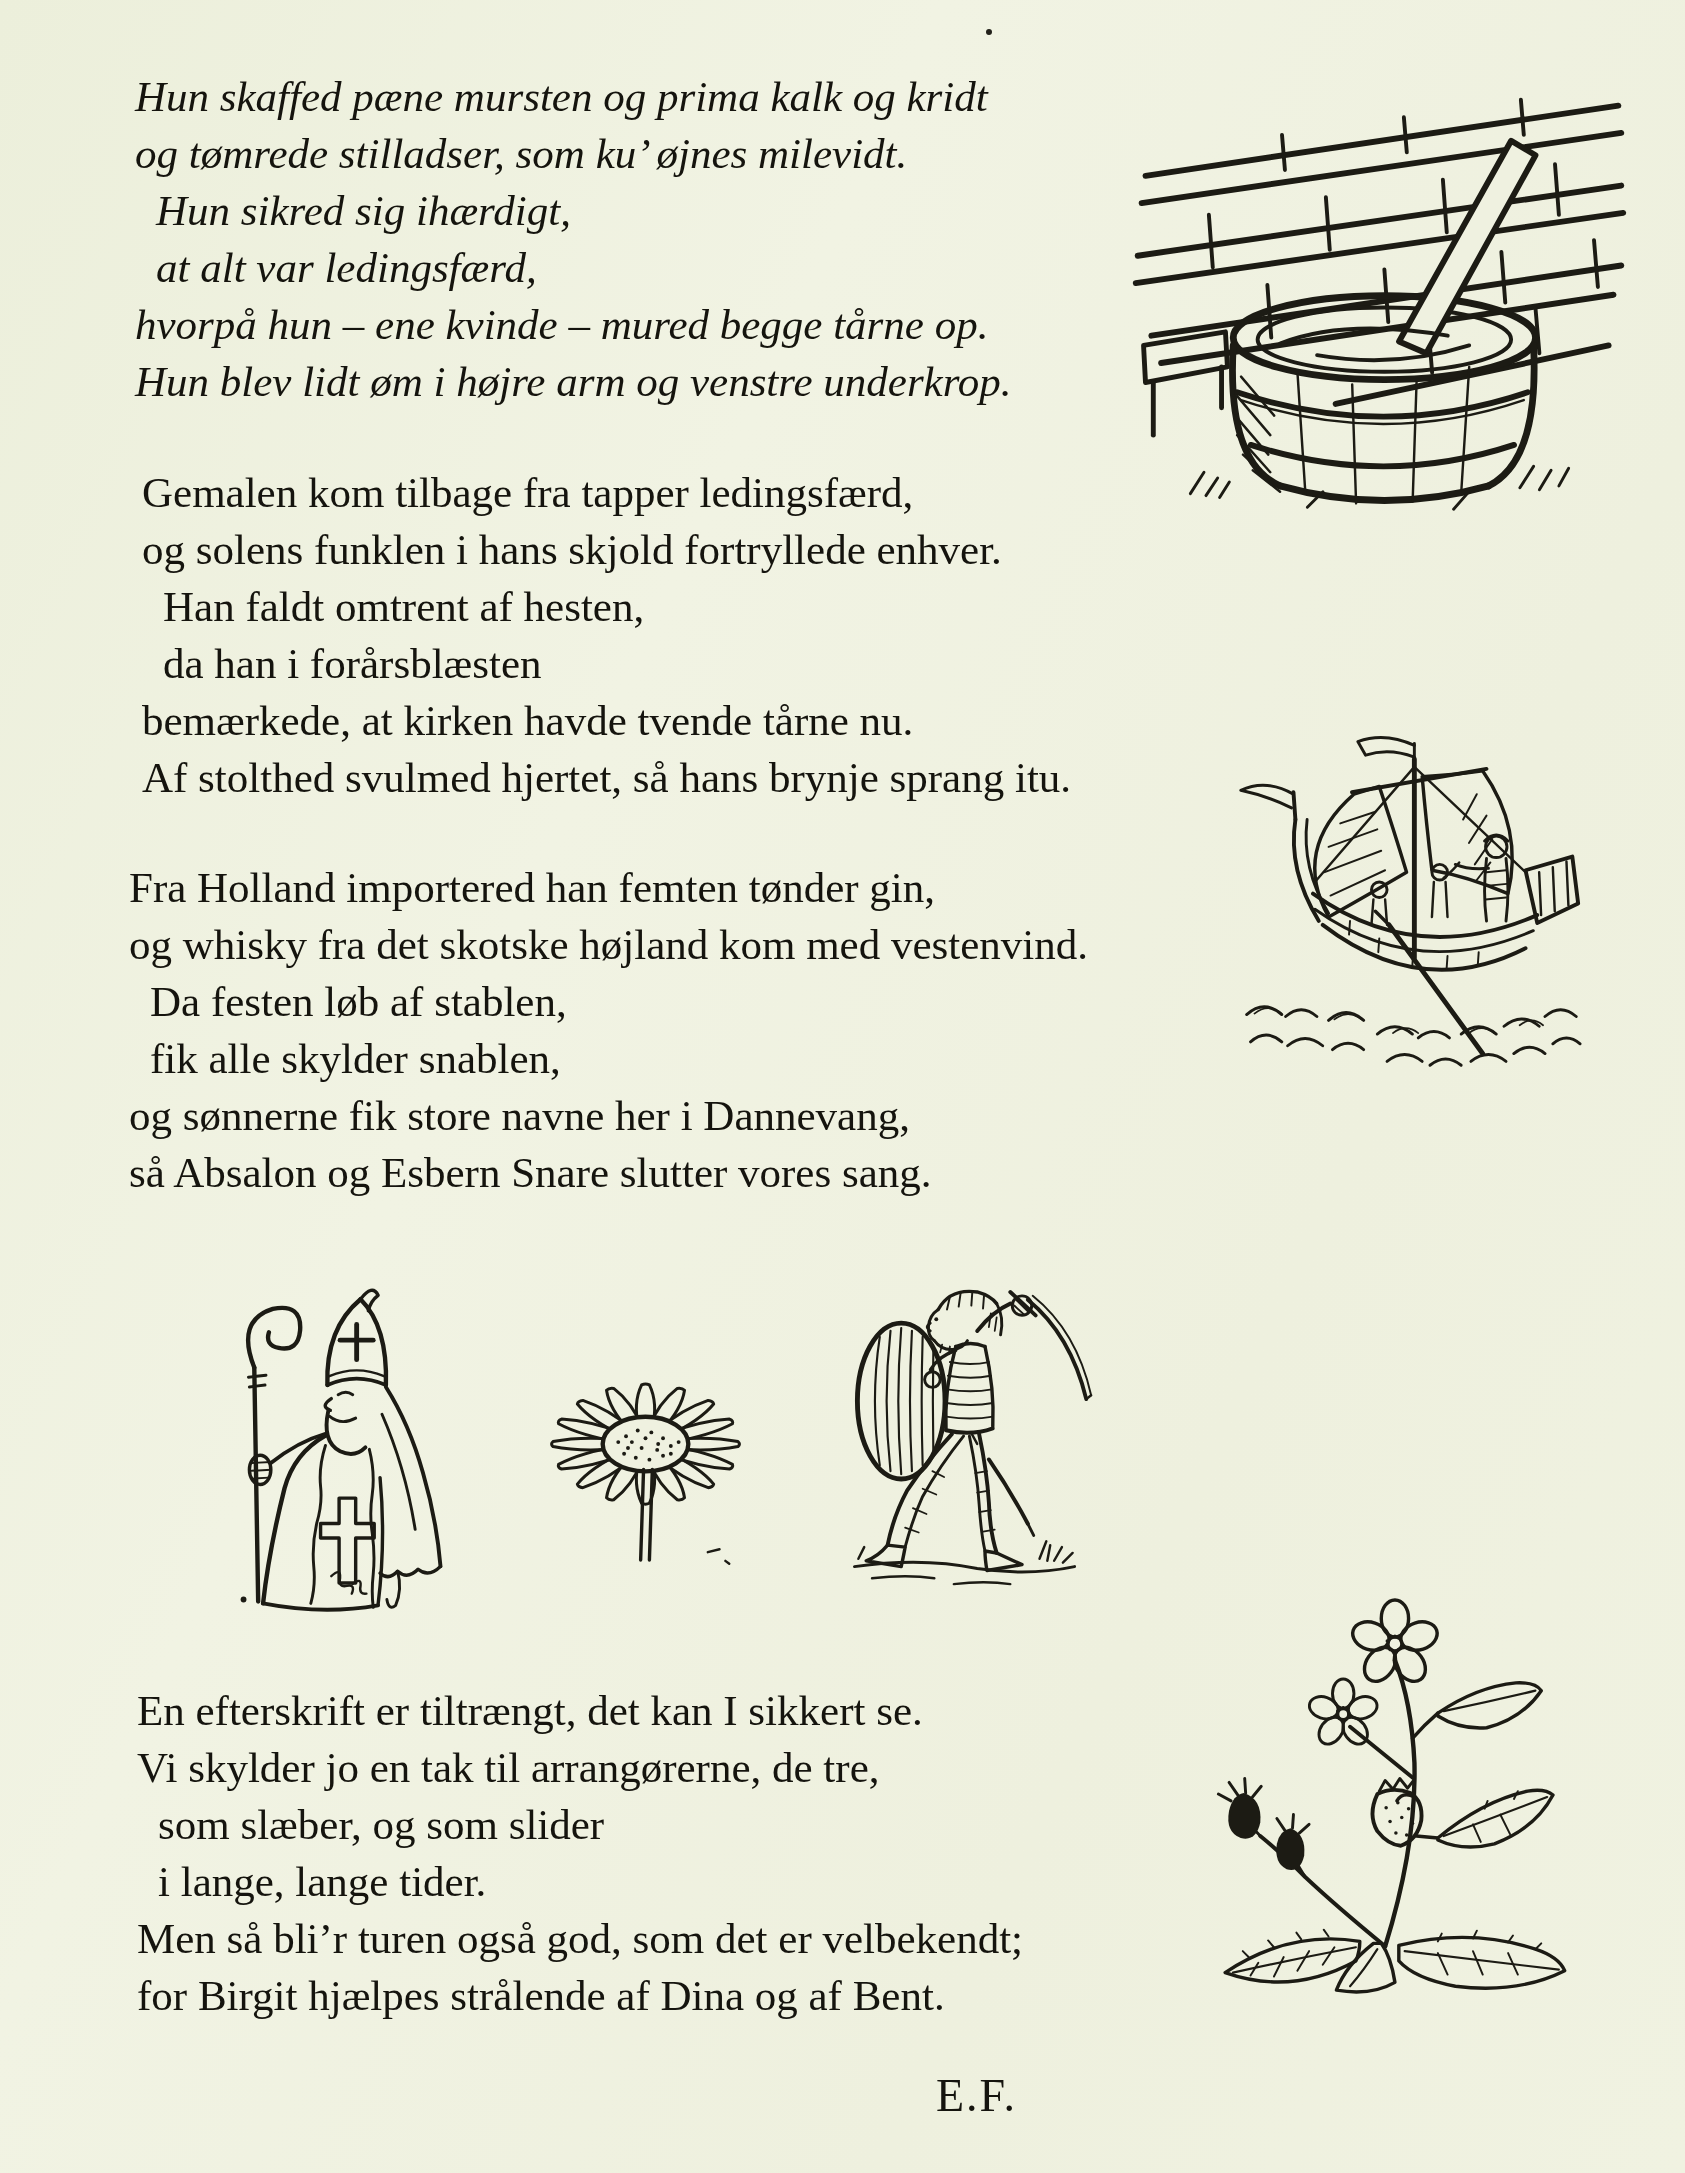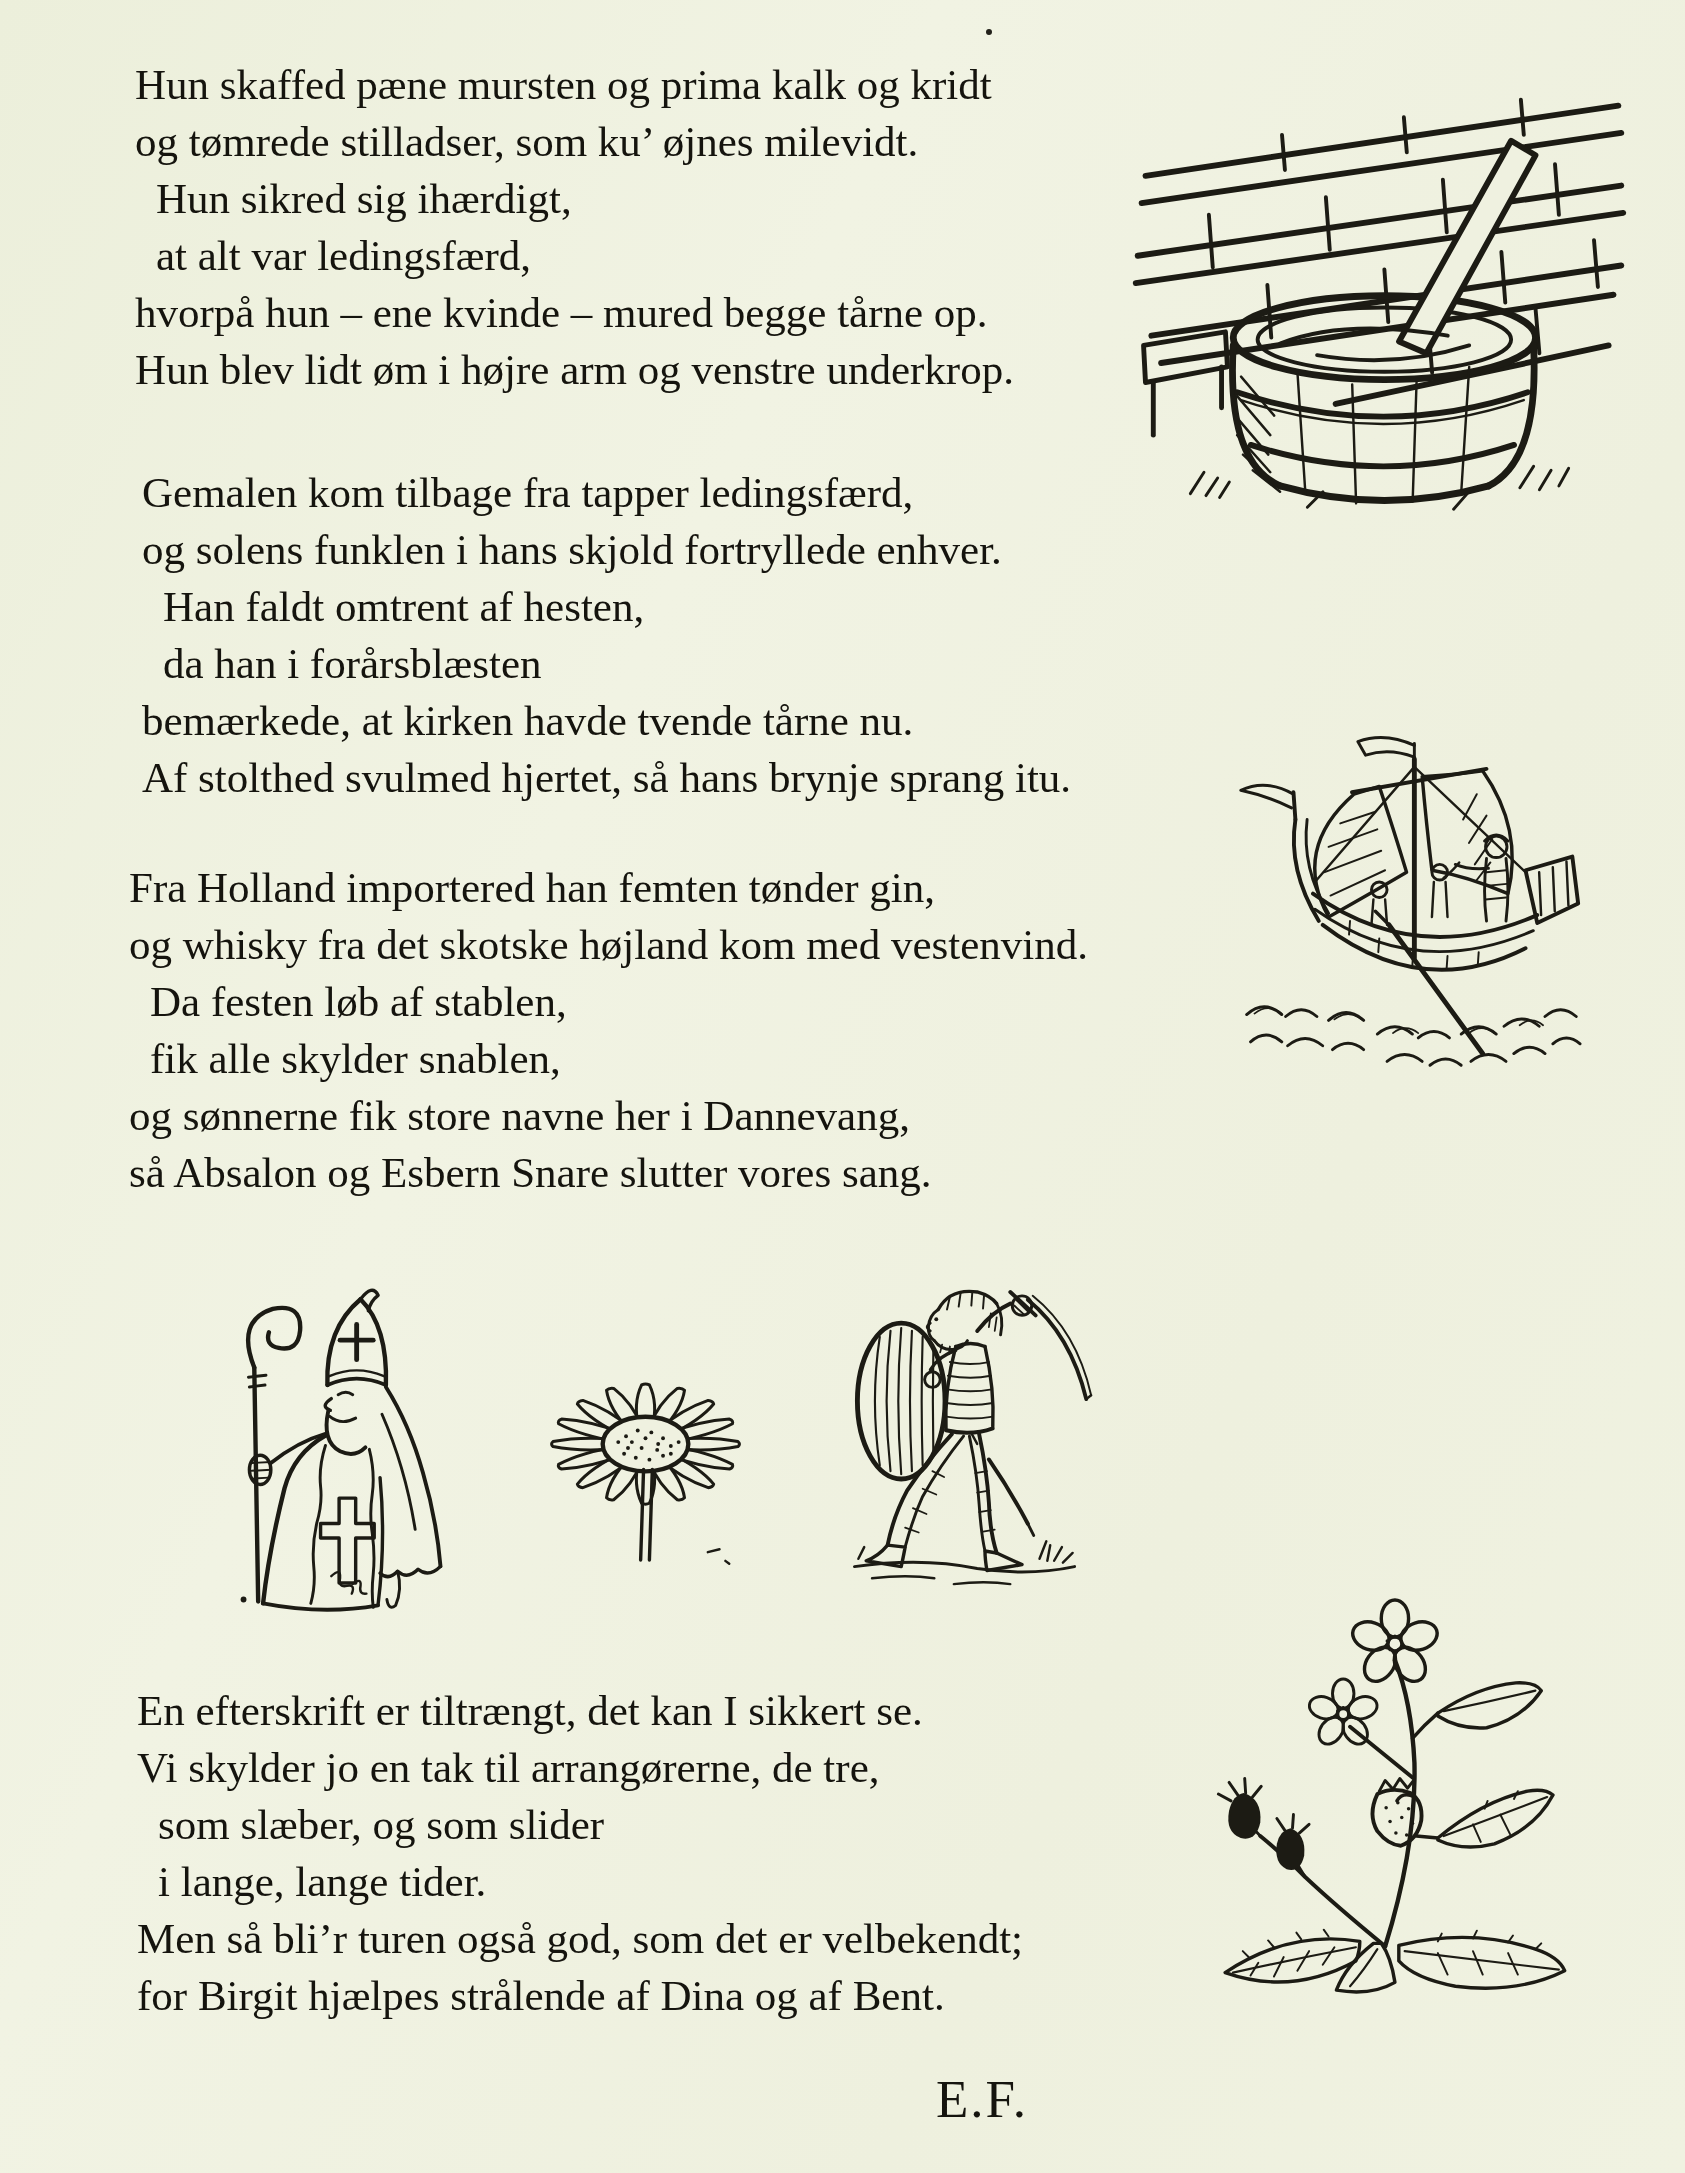--- a/index.html
+++ b/index.html
@@ -8,36 +8,36 @@
     position:relative;
     width:1685px;height:2174px;
     background:linear-gradient(115deg,#ecefdb,#f1f3e3 35%,#eef0de 70%,#f0f2e1);
     overflow:hidden;
     font-family:"Liberation Serif", serif;
     color:#15140e;
   }
   .stanza{position:absolute;font-size:43px;line-height:57px;}
   .line{white-space:pre;}
   .line.indent{margin-left:21px;}
-  .signature{position:absolute;left:936px;top:2069px;font-size:53px;letter-spacing:2px;}
+  .signature{position:absolute;left:936px;top:2069px;font-size:46px;letter-spacing:2px;}
   figure.illus{position:absolute;margin:0;padding:0;}
   figure.illus svg{display:block;width:100%;height:100%;}
   .ink-stroke{stroke:#1c1b14;fill:none;stroke-linecap:round;stroke-linejoin:round;}
   .ink-fill{fill:#1c1b14;stroke:none;}
   .paper-fill{fill:#eff1e0;}
   .speck{position:absolute;left:986px;top:29px;width:5.9px;height:5.9px;border-radius:50%;background:#22211a;}
 </style>
 </head>
 <body>
 
 <div class="page">
 
   <div class="speck"></div>
 
-  <section class="stanza" style="left:135px;top:56px;">
+  <section class="stanza" style="left:135px;top:68px;font-style:italic;">
     <div class="line">Hun skaffed pæne mursten og prima kalk og kridt</div>
     <div class="line">og tømrede stilladser, som ku’ øjnes milevidt.</div>
     <div class="line indent">Hun sikred sig ihærdigt,</div>
     <div class="line indent">at alt var ledingsfærd,</div>
     <div class="line">hvorpå hun – ene kvinde – mured begge tårne op.</div>
     <div class="line">Hun blev lidt øm i højre arm og venstre underkrop.</div>
   </section>
 
   <section class="stanza" style="left:142px;top:464px;">
     <div class="line">Gemalen kom tilbage fra tapper ledingsfærd,</div>

